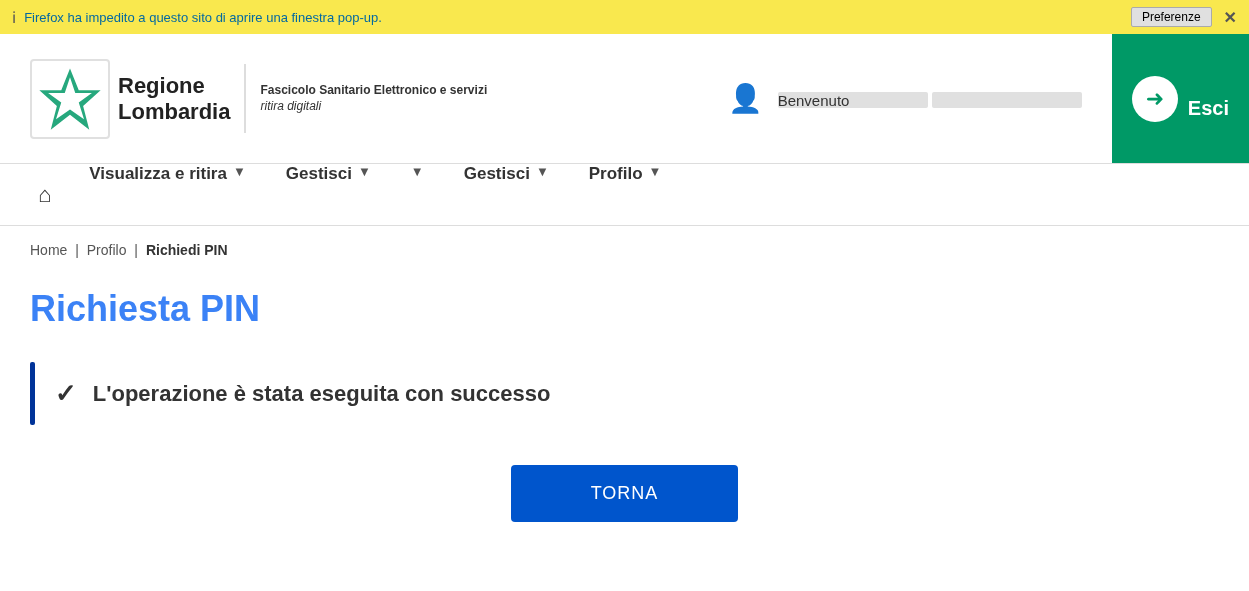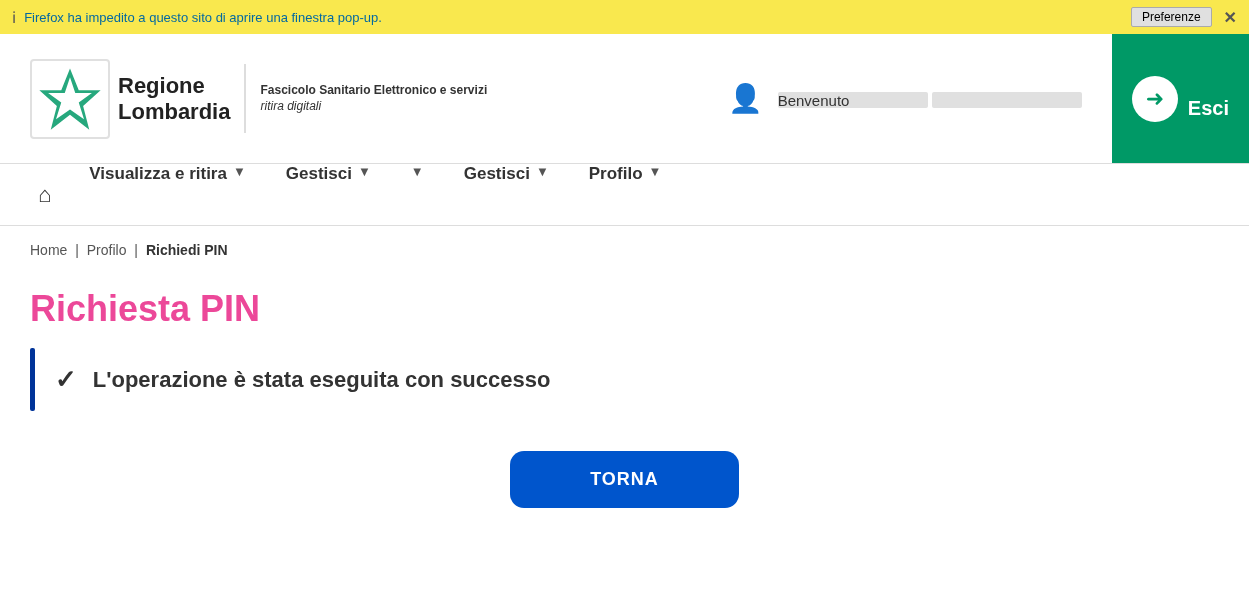--- a/index.html
+++ b/index.html
@@ -180,22 +180,22 @@
     .breadcrumb .separator { margin: 0 4px; }
     .breadcrumb .current { font-weight: bold; color: #333; text-align: right; }
 
     
     .main {
       padding: 20px 30px 40px;
     }
     .page-title {
       font-size: 36px;
       font-weight: bold;
-      color: #ec4899;
-      margin-bottom: 18px;
+      color: #3b82f6;
+      margin-bottom: 32px;
     }
     .success-block {
       display: flex;
       align-items: stretch;
       gap: 0;
       margin-bottom: 40px;
     }
     .success-bar {
       width: 5px;
       background: #003399;
@@ -222,24 +222,24 @@
     .torna-btn-wrap {
       display: flex;
       justify-content: center;
     }
     .torna-btn {
       background: #0055cc;
       color: #fff;
       border: none;
       padding: 18px 80px;
       font-size: 18px;
-      font-weight: bold;
+      font-weight: normal;
       letter-spacing: 1px;
       cursor: pointer;
-      border-radius: 14px;
+      border-radius: 4px;
     }
   </style>
 </head>
 <body>
 
 <div class="notification-bar">
   <span class="notif-icon">ℹ</span>
   <span class="notif-text">Firefox ha impedito a questo sito di aprire una finestra pop-up.</span>
   <div class="notif-actions">
     <button class="notif-btn">Preferenze</button>

